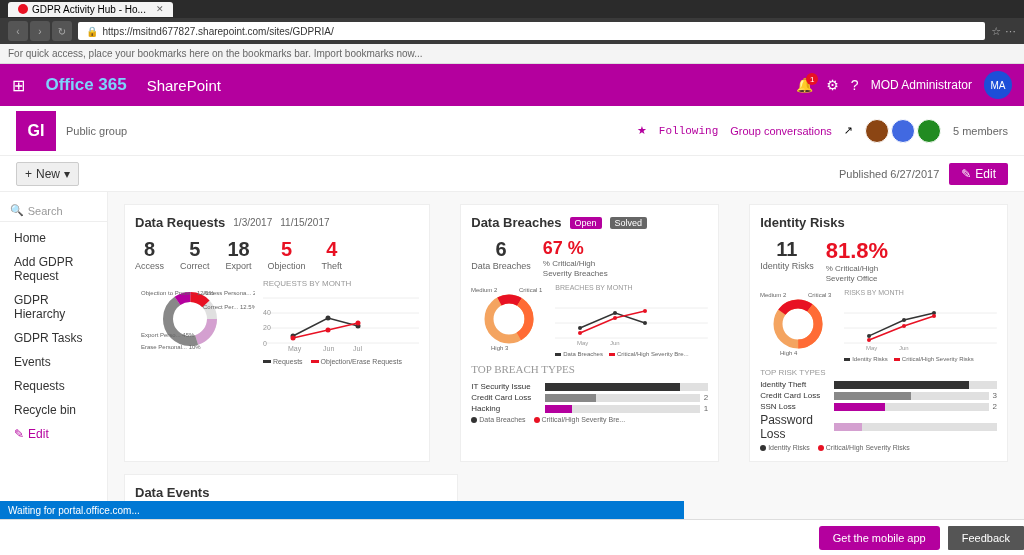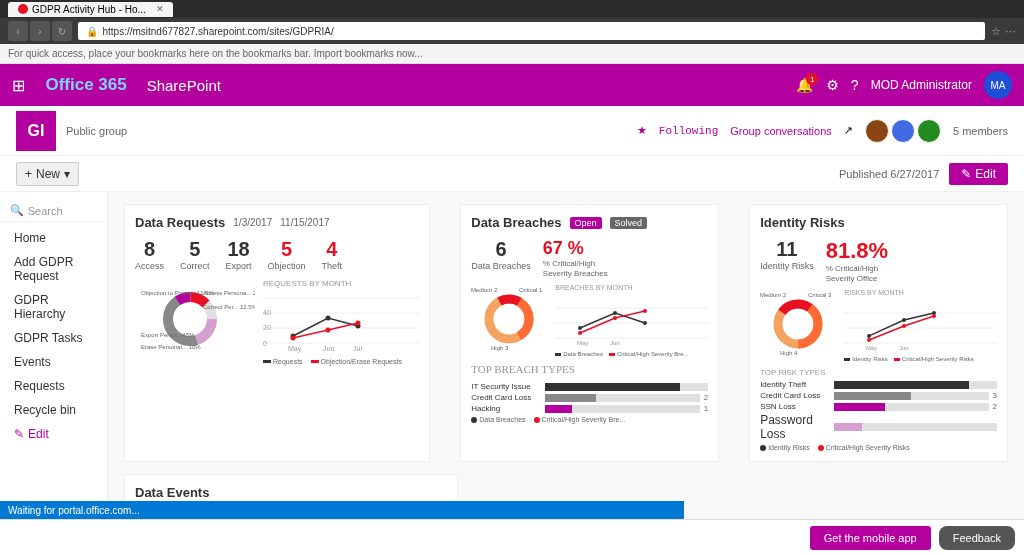--- a/index.html
+++ b/index.html
@@ -82,23 +82,23 @@
     .chart-title { font-size: 8px; color: #999; margin-bottom: 0; }
 
     
     .data-events-stats { display: flex; gap: 12px; margin-bottom: 8px; }
     .de-stat { text-align: center; }
     .de-num { font-size: 18px; font-weight: 600; color: #b4009e; display: block; }
     .de-label { font-size: 9px; color: #666; display: block; }
     .de-num-red { font-size: 18px; font-weight: 600; color: #e81123; display: block; }
 
     
-    .bottom-bar { height: 36px; background: white; border-top: 1px solid #ddd; display: flex; align-items: center; justify-content: flex-end; padding: 0 9px; gap: 8px; position: fixed; bottom: 0; right: 0; left: 0; }
+    .bottom-bar { height: 36px; background: white; border-top: 1px solid #ddd; display: flex; align-items: center; justify-content: flex-end; padding: 0 0; gap: 8px; position: fixed; bottom: 0; right: 0; left: 0; }
     .mobile-app-btn { background: #b4009e; color: white; padding: 6px 14px; border-radius: 3px; font-size: 11px; cursor: pointer; border: none; }
-    .feedback-btn { background: #555; color: white; padding: 6px 14px; border-radius: 8px; font-size: 11px; cursor: pointer; border: none; }
+    .feedback-btn { background: #555; color: white; padding: 6px 14px; border-radius: 1px; font-size: 11px; cursor: pointer; border: none; }
 
     
     .status-bar { height: 18px; background: #0078d4; display: flex; align-items: center; padding: 0 8px; font-size: 10px; color: white; position: fixed; bottom: 36px; left: 0; right: 340px; }
 
     svg text { font-family: 'Segoe UI', Arial, sans-serif; }
   </style>
 </head>
 <body>
 
 <div class="browser-chrome">

